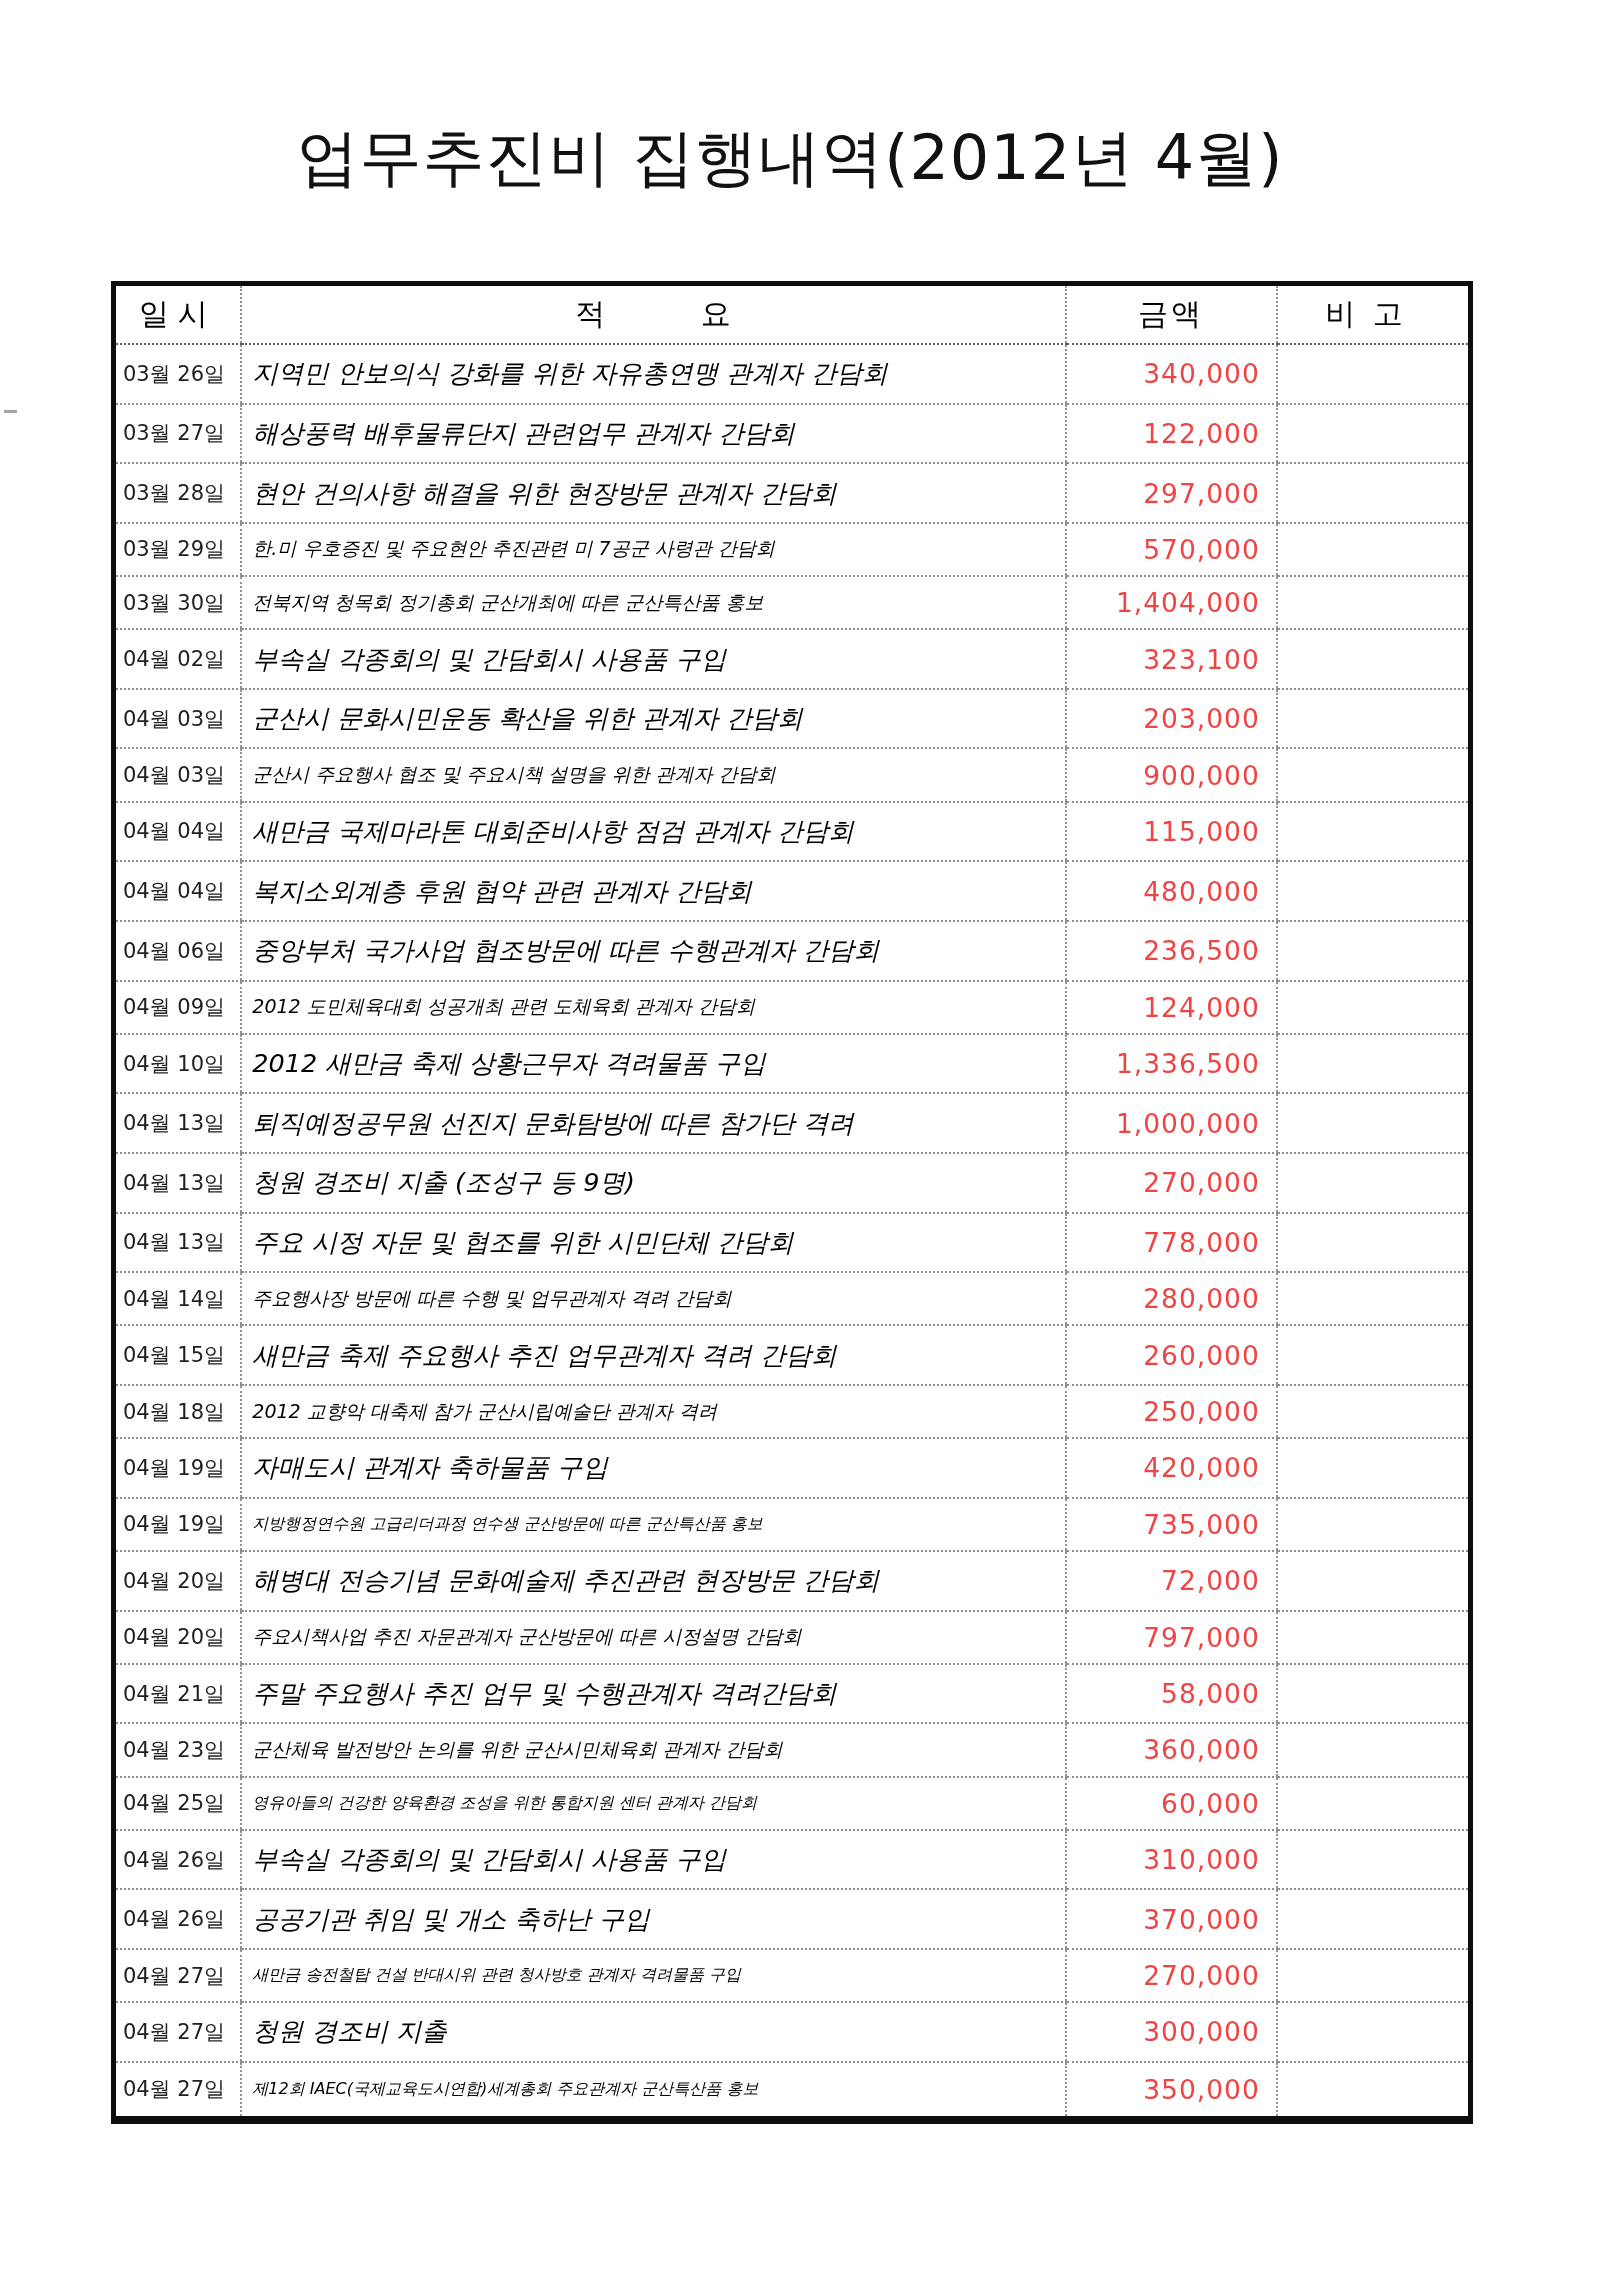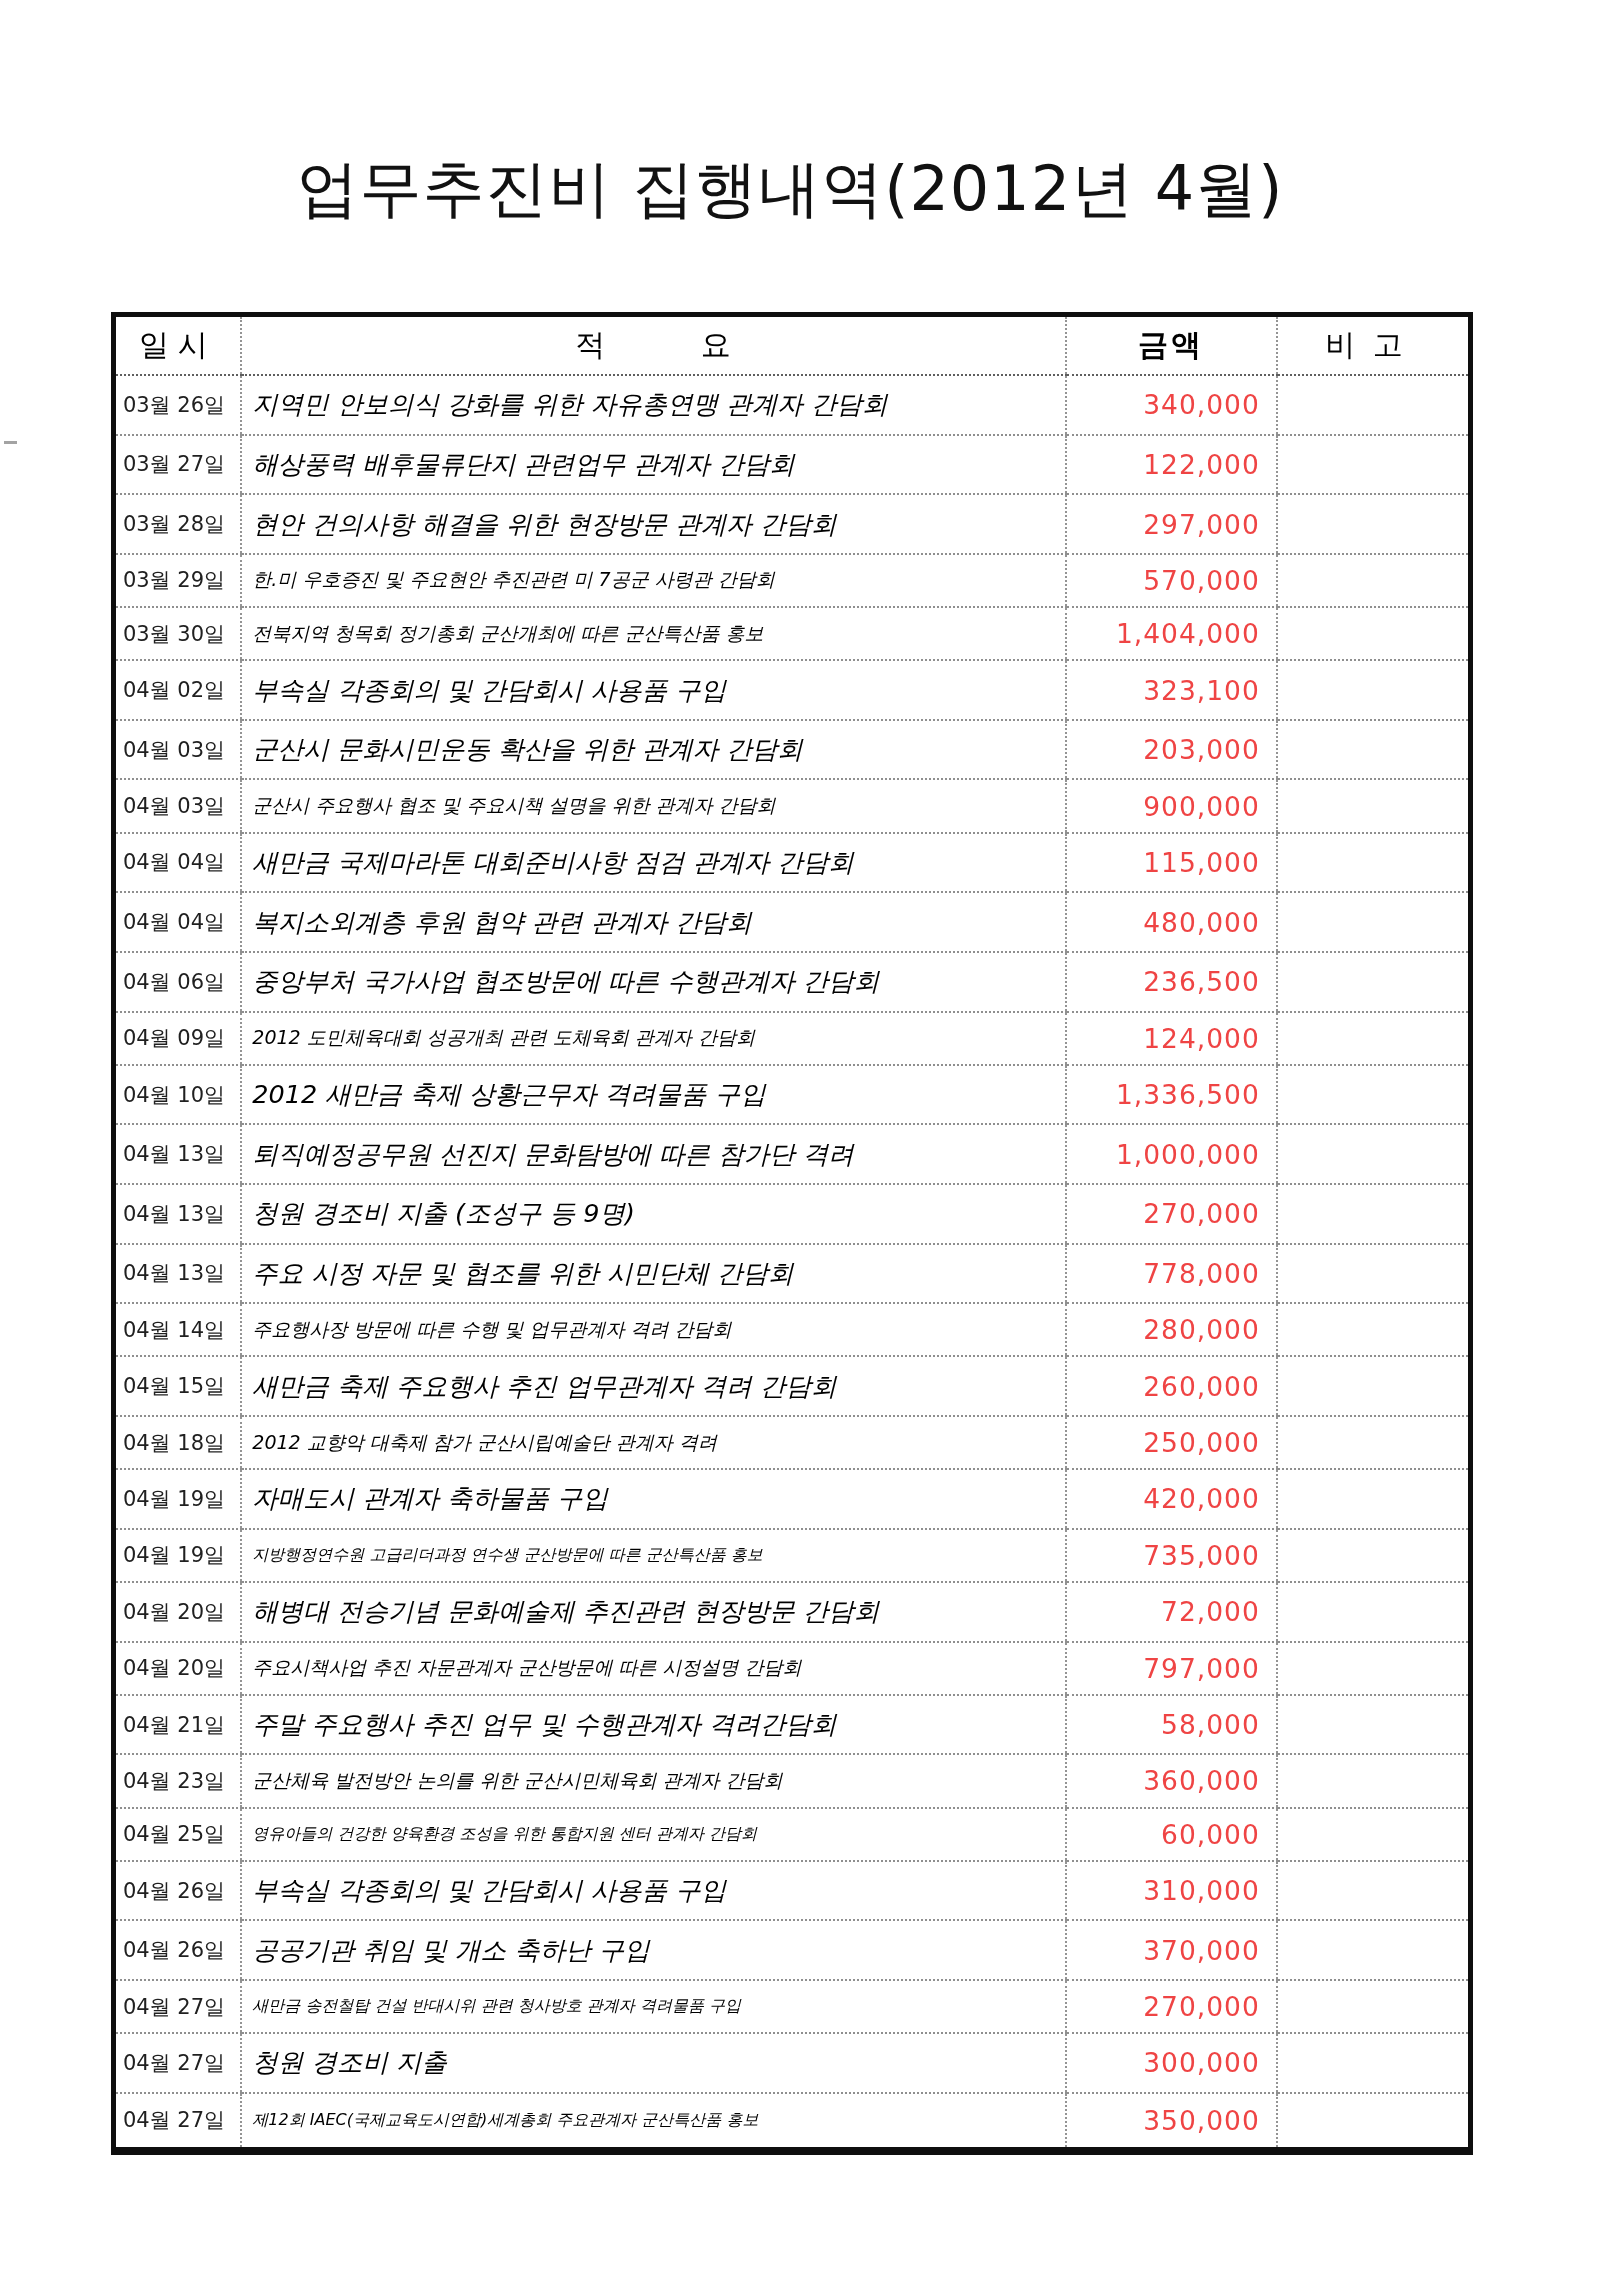--- a/index.html
+++ b/index.html
@@ -4,21 +4,21 @@
 <style>
   html, body { margin: 0; padding: 0; }
   body {
     width: 1618px; height: 2289px;
     background: #ffffff;
     position: relative;
     font-family: "DejaVu Sans", sans-serif;
     color: #1c1c1c;
     -webkit-font-smoothing: antialiased;
   }
-  .page { position: absolute; inset: 0; margin-top: 31px; }
+  .page { position: absolute; inset: 0; }
 
   .doc-title {
     position: absolute;
     top: 116px; left: 111px; width: 1358px;
     margin: 0;
     text-align: center;
     font-size: 62px;
     font-weight: 500;
     letter-spacing: 1px;
     white-space: nowrap;
@@ -52,21 +52,21 @@
   thead th {
     height: 57px;
     font-size: 30px;
     font-weight: 400;
     text-align: center;
     border-bottom: 2px dotted #5e5e5e;
     white-space: pre;
     color: #000000;
   }
   th.h-date { letter-spacing: 8.8px; }
-  th.h-amt  { letter-spacing: 2.9px; font-weight: bold; }
+  th.h-amt  { letter-spacing: 2.9px; }
   th.h-note { letter-spacing: 17.6px; }
 
   td { border-bottom: 2px dotted #8f8f8f; }
   tbody tr:last-child td { border-bottom: none; }
 
   .v { border-left: 2px dotted #949494; }
 
   td.date {
     font-size: 21px;
     padding-left: 6.9px;

